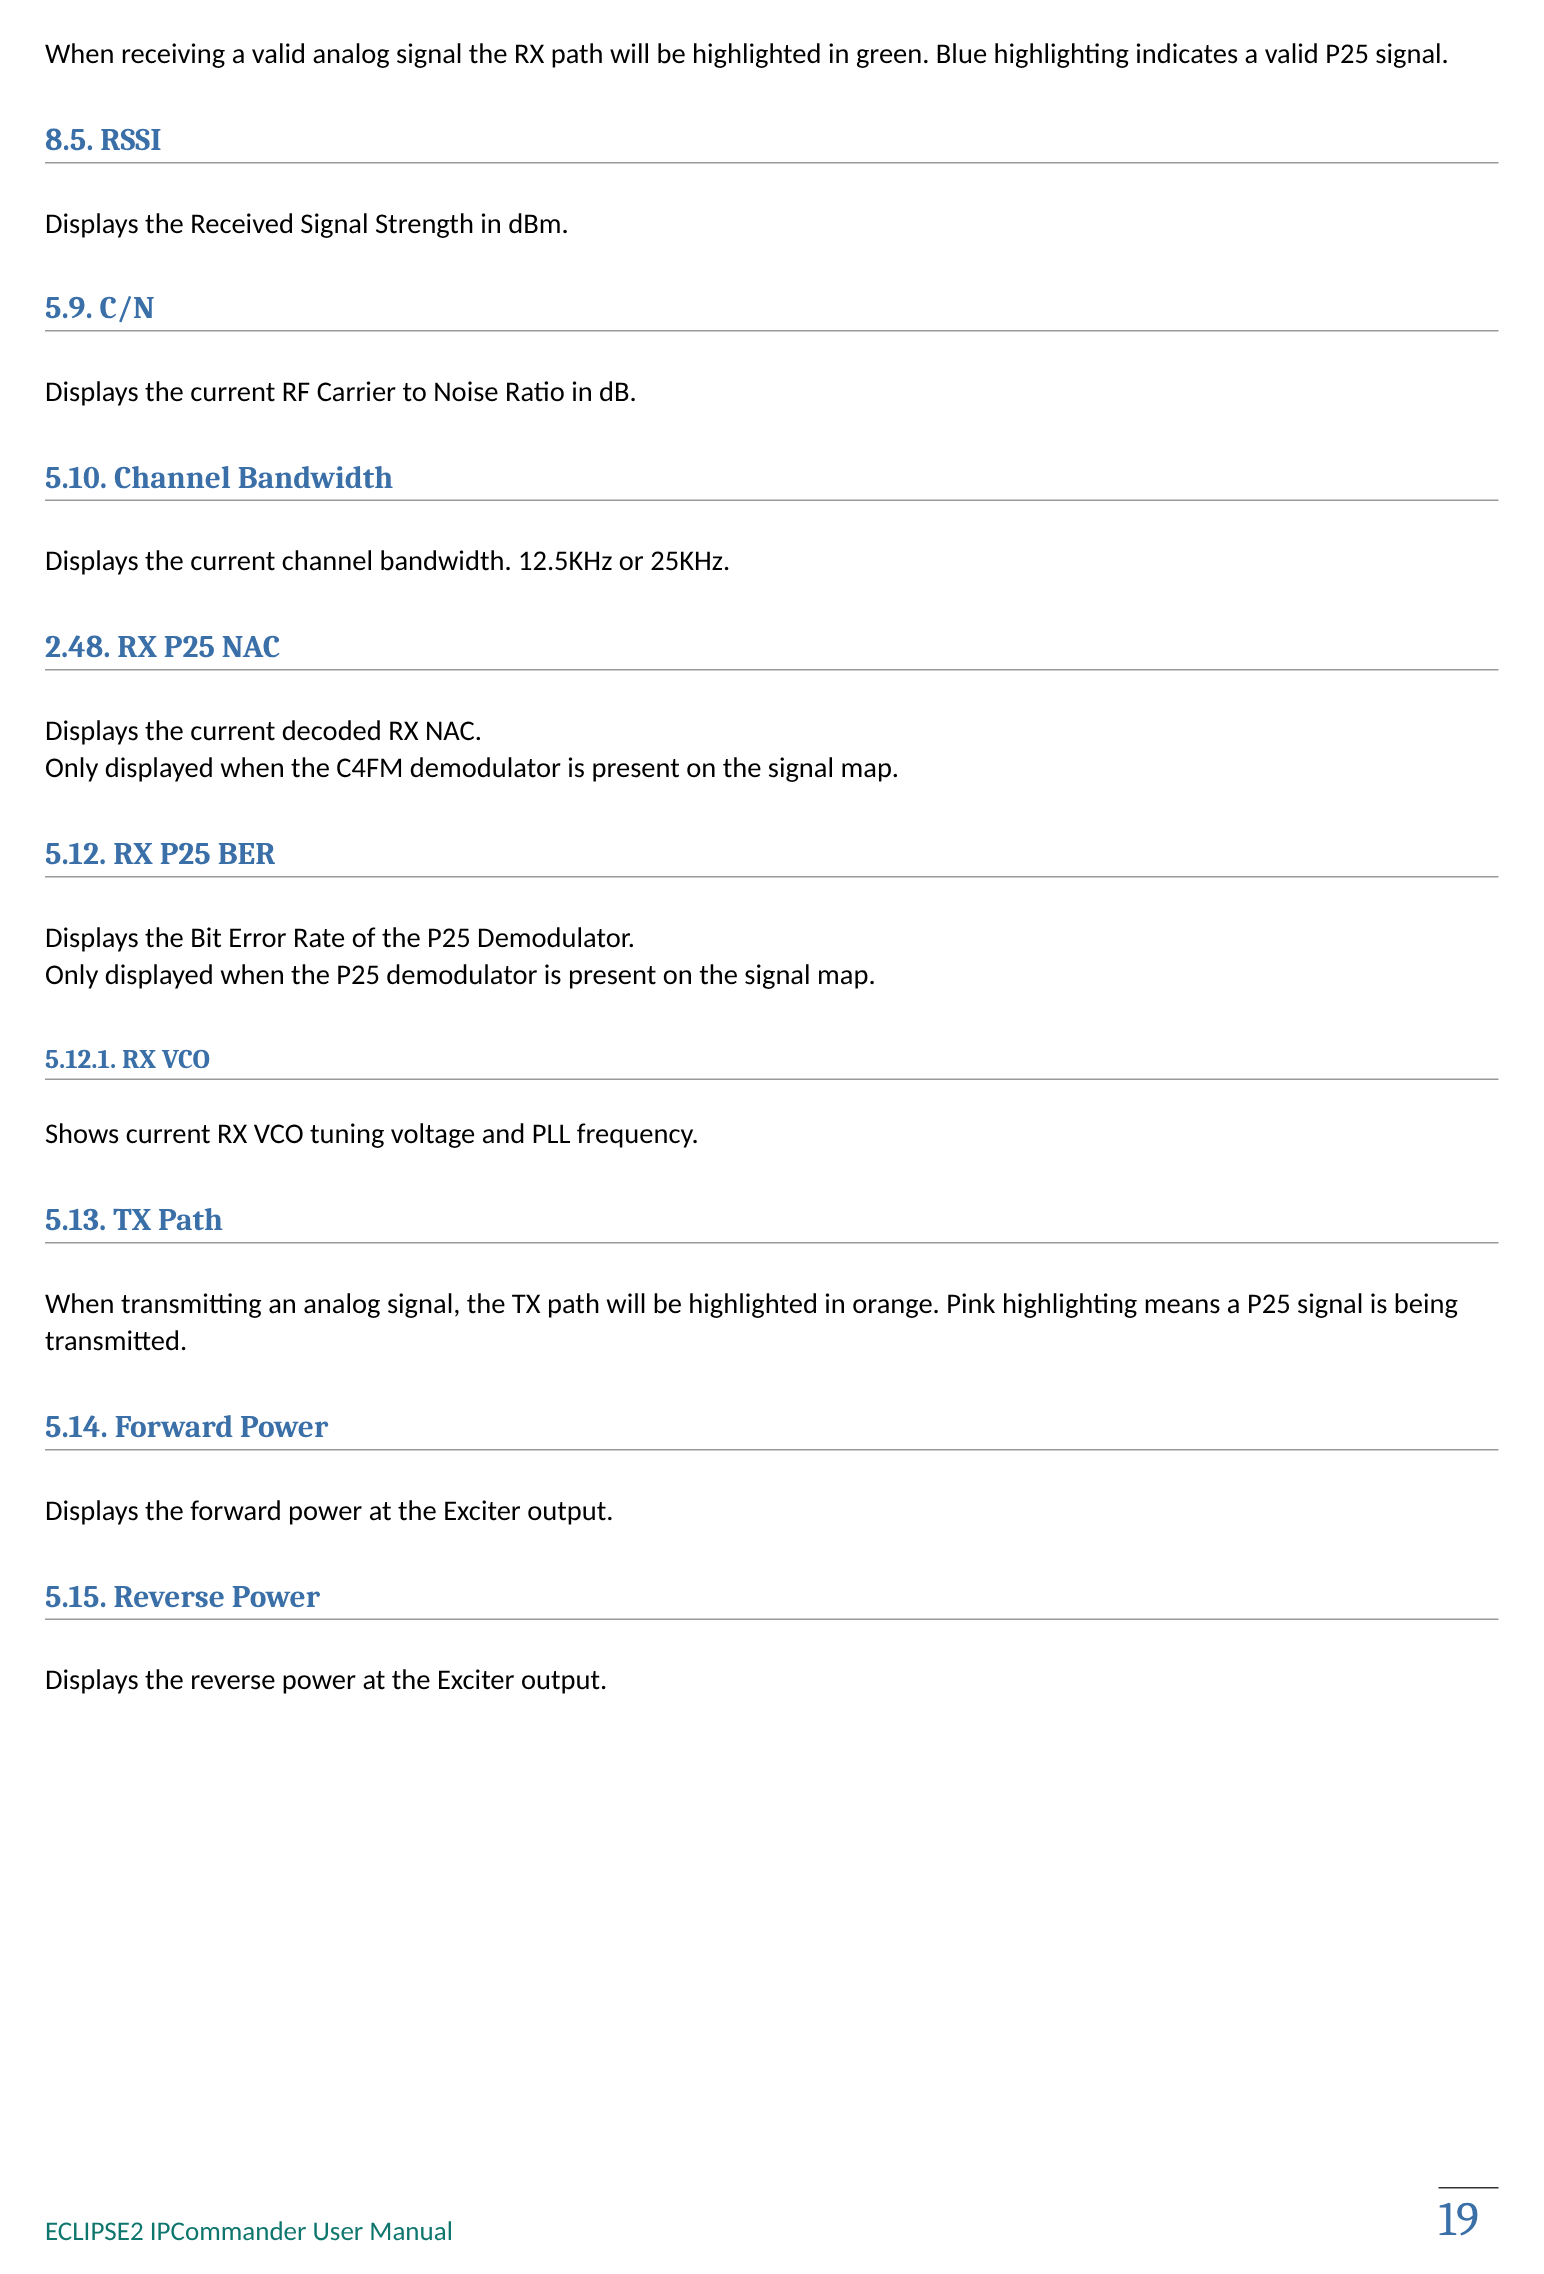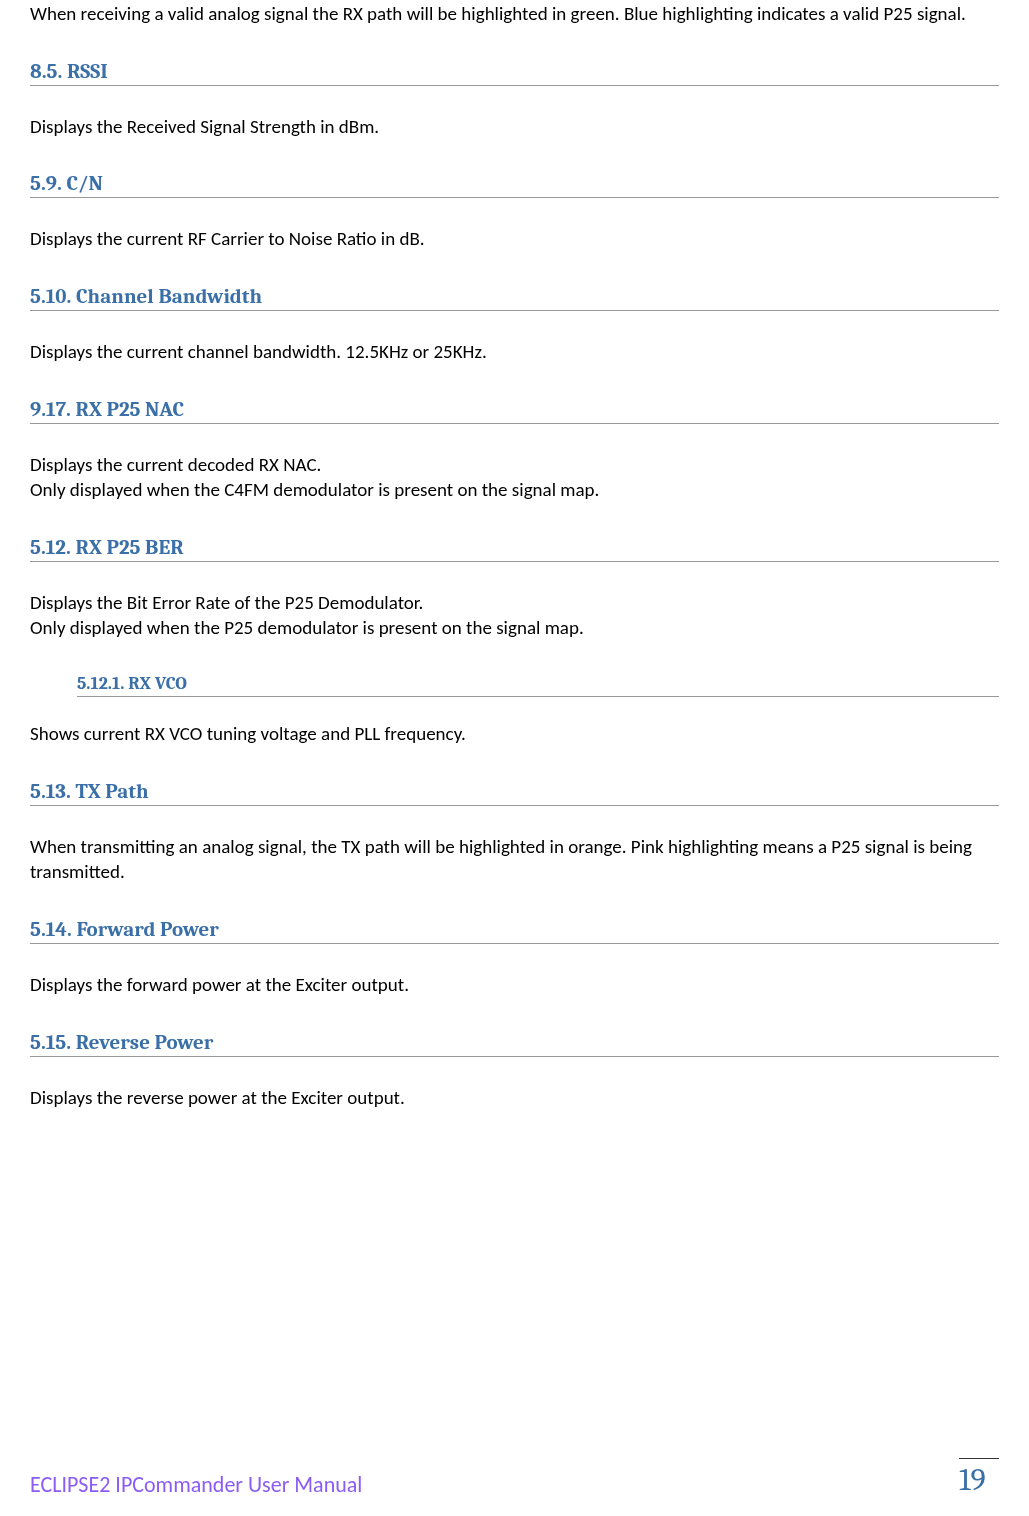--- a/index.html
+++ b/index.html
@@ -10,21 +10,21 @@
     body {
       font-family: Calibri, 'Segoe UI', Arial, sans-serif;
       background: #ffffff;
       width: 1029px;
       height: 1516px;
       position: relative;
       padding: 0 30px;
       color: #000000;
     }
     .content {
-      padding-top: 1px;
+      padding-top: 24px;
     }
     .body-text {
       font-size: 19px;
       line-height: 1.35;
       color: #000000;
       margin-bottom: 32px;
     }
     .heading-2 {
       font-family: Cambria, Georgia, serif;
       font-size: 21px;
@@ -37,34 +37,33 @@
     }
     .heading-3 {
       font-family: Cambria, Georgia, serif;
       font-size: 18px;
       font-weight: bold;
       color: #3A6FA7;
       border-bottom: 1px solid #999999;
       padding-bottom: 2px;
       margin-bottom: 24px;
       margin-top: 0;
-      margin-left: 47px;
     }
     .footer {
       position: absolute;
       bottom: 18px;
       left: 30px;
       right: 30px;
       display: flex;
       justify-content: space-between;
       align-items: flex-end;
     }
     .footer-text {
-      font-size: 22px;
-      color: #8b5cf6;
+      font-size: 18px;
+      color: #0f766e;
     }
     .page-number {
       font-family: Cambria, Georgia, serif;
       font-size: 32px;
       color: #3A6FA7;
       border-top: 1px solid #333;
       padding-top: 2px;
       min-width: 40px;
       text-align: left;
     }
@@ -78,21 +77,21 @@
 
   <h2 class="heading-2">8.5. RSSI</h2>
   <p class="body-text">Displays the Received Signal Strength in dBm.</p>
 
   <h2 class="heading-2">5.9. C/N</h2>
   <p class="body-text">Displays the current RF Carrier to Noise Ratio in dB.</p>
 
   <h2 class="heading-2">5.10. Channel Bandwidth</h2>
   <p class="body-text">Displays the current channel bandwidth. 12.5KHz or 25KHz.</p>
 
-  <h2 class="heading-2">9.17. RX P25 NAC</h2>
+  <h2 class="heading-2">2.48. RX P25 NAC</h2>
   <div class="body-text">
     <div>Displays the current decoded RX NAC.</div>
     <div>Only displayed when the C4FM demodulator is present on the signal map.</div>
   </div>
 
   <h2 class="heading-2">5.12. RX P25 BER</h2>
   <div class="body-text">
     <div>Displays the Bit Error Rate of the P25 Demodulator.</div>
     <div>Only displayed when the P25 demodulator is present on the signal map.</div>
   </div>

